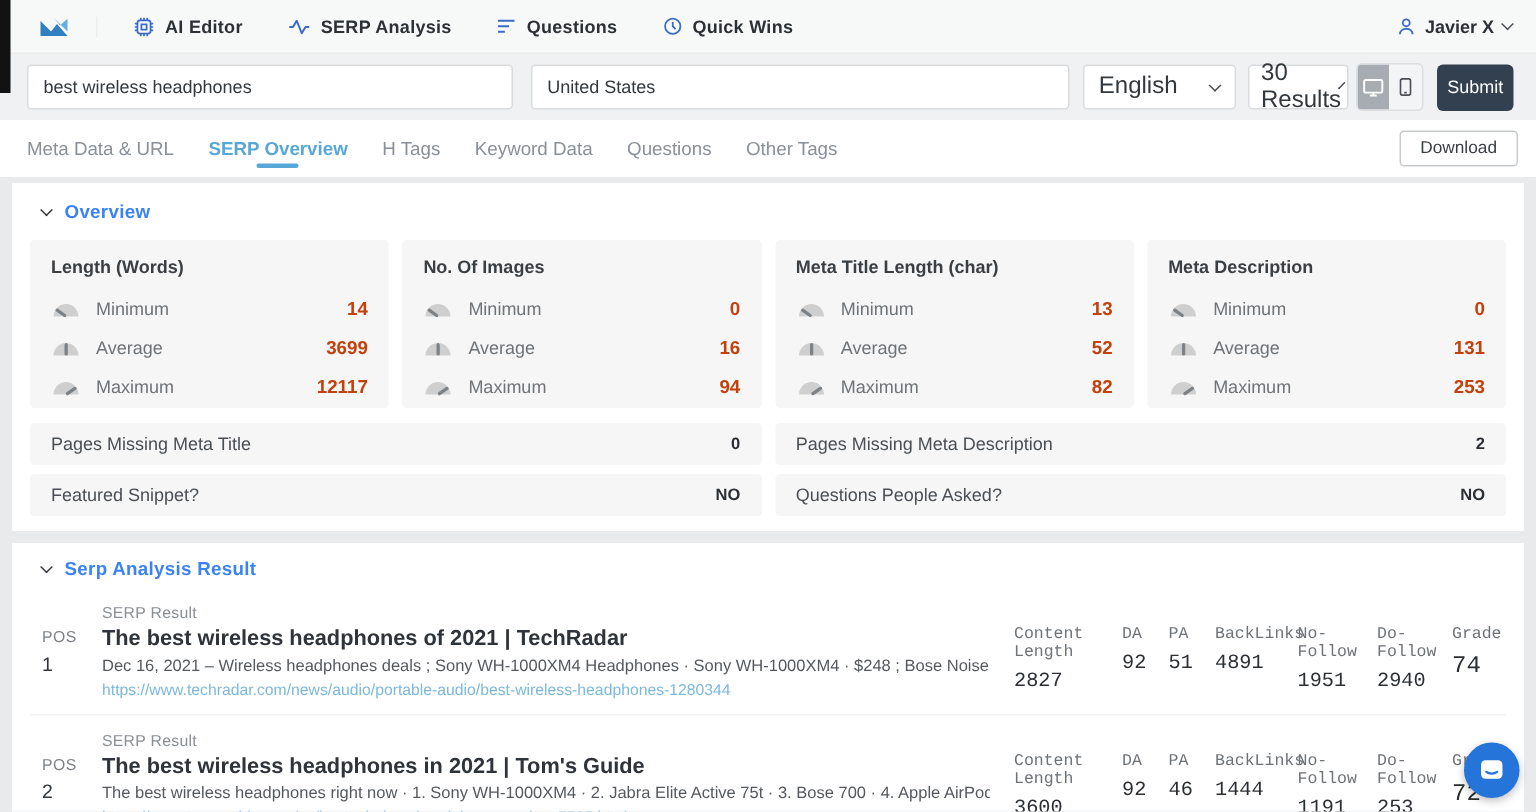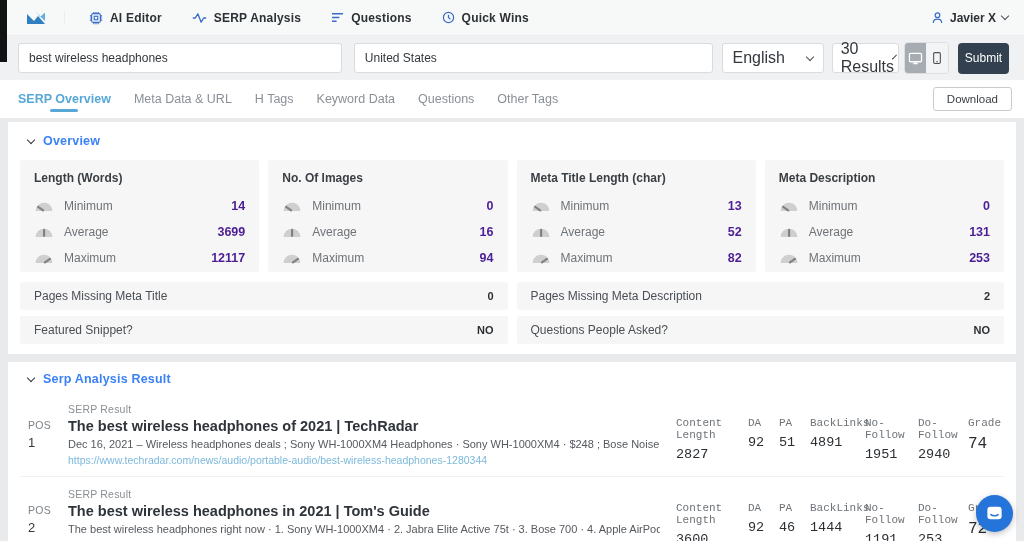--- a/index.html
+++ b/index.html
@@ -60,21 +60,21 @@
   .sec-head { display:flex; align-items:center; gap:9px; padding-left:8px; cursor:pointer; }
   .sec-head .chev { border-color:#33383d; }
   .sec-title { font-size:12.5px; font-weight:bold; color:#3b82f6; letter-spacing:.2px; }
   
   .cards { display:flex; gap:9px; margin-top:12px; }
   .card { flex:1; background:#f6f6f6; border-radius:3px; padding:11px 14px 10px 14px; height:112px; }
   .card-title { font-size:12px; font-weight:bold; color:#3a3f44; margin-bottom:8px; }
   .stat-row { display:flex; align-items:center; height:26px; }
   .stat-row .g-icon { width:22px; display:flex; }
   .stat-label { font-size:12px; color:#6e7378; margin-left:8px; }
-  .stat-value { margin-left:auto; font-size:12.5px; font-weight:bold; color:#4c1d95; }
+  .stat-value { margin-left:auto; font-size:12.5px; font-weight:bold; color:#c2410c; }
   
   .summary-grid { display:grid; grid-template-columns:1fr 1fr; gap:6px 9px; margin-top:10px; }
   .summary-item { background:#f6f6f6; border-radius:3px; height:28px; display:flex; align-items:center; padding:0 14px; }
   .summary-label { font-size:12px; color:#4a4f55; }
   .summary-value { margin-left:auto; font-size:11px; font-weight:bold; color:#2b2f33; }
   
   .serp-rows { margin-top:6px; }
   .serp-row { display:flex; padding:11px 6px 10px 8px; border-bottom:1px solid #f1f1f1; }
   .pos-col { width:40px; padding-top:16px; }
   .pos-label { font-size:10.5px; color:#7d8287; letter-spacing:.3px; }
@@ -169,22 +169,22 @@
       <svg width="10" height="14" viewBox="0 0 12 16" fill="none" stroke="#4a4f55" stroke-width="1.3">
         <rect x="2" y="1.5" width="8" height="13" rx="1.5"></rect>
           <path d="M5 12.5h2"></path>
       </svg>
     </div>
   </div>
   <button class="submit-btn" style="margin-left:9px">Submit</button>
 </div>
 
 <div class="tabs-row">
+  <div class="tab">Meta Data &amp; URL</div>
   <div class="tab active">SERP Overview</div>
-  <div class="tab">Meta Data &amp; URL</div>
   <div class="tab">H Tags</div>
   <div class="tab">Keyword Data</div>
   <div class="tab">Questions</div>
   <div class="tab">Other Tags</div>
   <button class="download-btn">Download</button>
 </div>
 
 <section class="section overview">
   <div class="sec-head">
     <span class="chev"></span>

